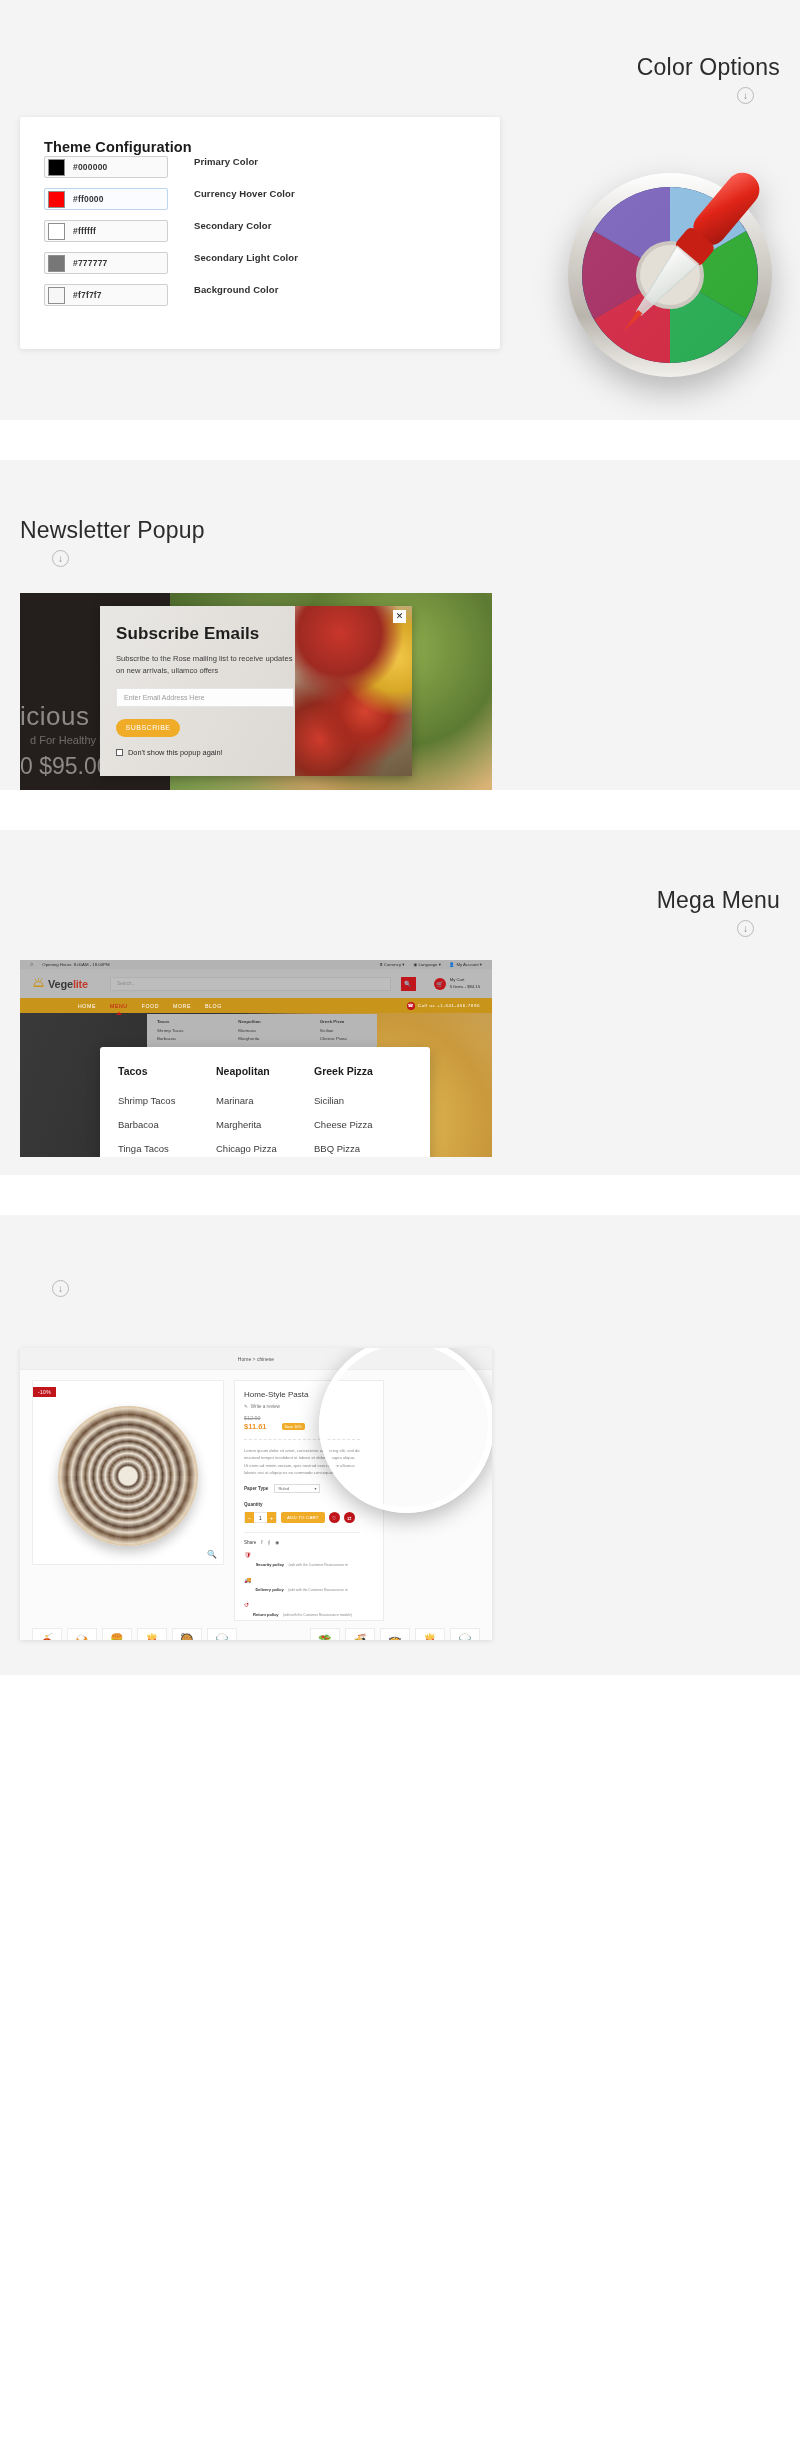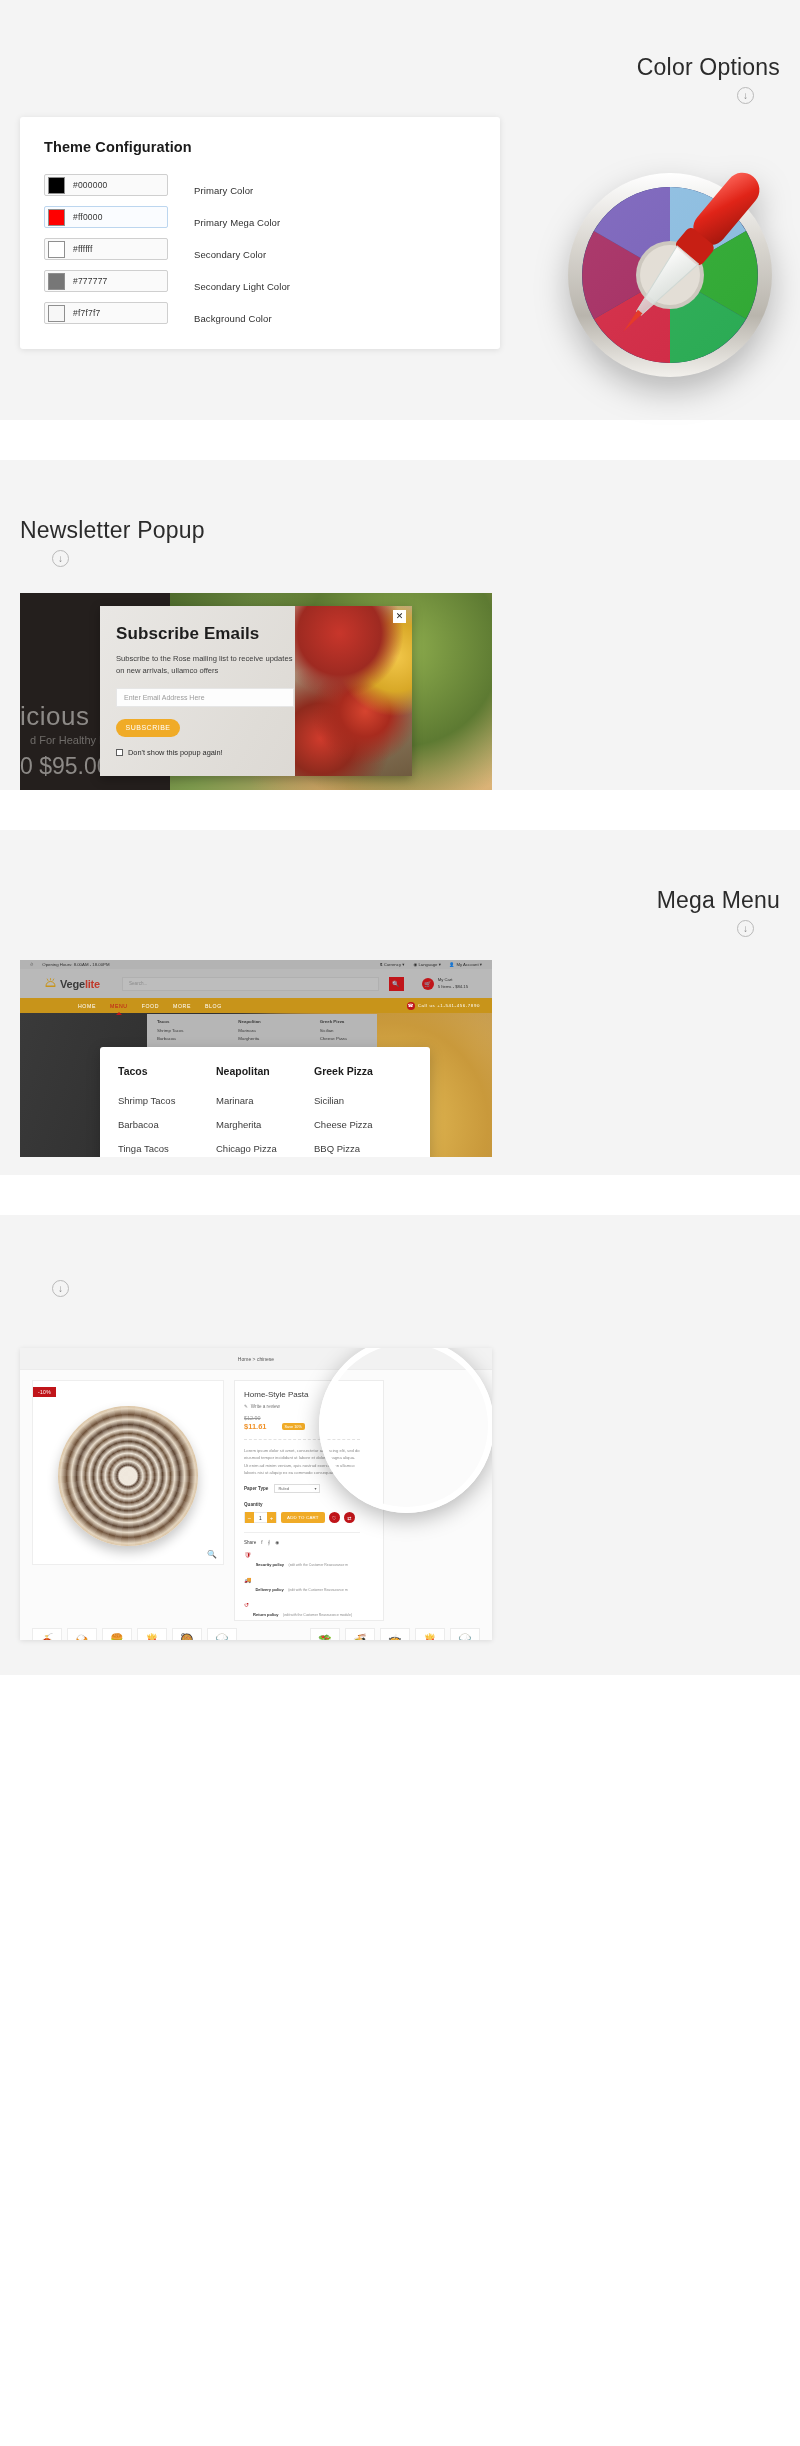--- a/index.html
+++ b/index.html
@@ -51,26 +51,27 @@
     background: #fff;
     border-radius: 3px;
     box-shadow: 0 1px 6px rgba(0,0,0,.10);
     padding: 22px 24px;
     z-index: 1;
   }
   .card-title {
     font-size: 14.5px;
     font-weight: bold;
     color: #1b1b1b;
-    margin-bottom: 19px;
+    margin-bottom: 1px;
     letter-spacing: .1px;
   }
   .color-row {
-    display: flex; align-items: flex-end;
+    display: flex; align-items: flex-start;
     margin-bottom: 10px;
+    font-weight: bold;
   }
   .color-input {
     width: 124px; height: 22px;
     border: 1px solid #cfcfcf;
     border-radius: 2px;
     background: #fafafa;
     display: flex; align-items: center;
     padding: 0 3px;
   }
   .color-input.focus { border-color: #bcd6ef; background:#fafcff; }
@@ -191,21 +192,21 @@
   }
   .mega-topbar {
     height: 9px; background:#b3b3b3;
     display:flex; align-items:center; justify-content:space-between;
     padding: 0 10px;
     font-size: 4.3px; color:#2f2f2f;
   }
   .mega-topbar .grp { display:flex; gap:9px; align-items:center; }
   .mega-header {
     height: 29px; background:#b9b9b9;
-    display:flex; align-items:center; padding: 0 24px; gap: 10px;
+    display:flex; align-items:center; padding: 0 12px; gap: 10px;
   }
   .logo { display:flex; align-items:center; gap:3px; }
   .logo-mark { width: 13px; height: 11px; position:relative; }
   .logo-text { font-size: 11px; font-weight: bold; color:#3a3a3a; letter-spacing:-.2px;}
   .logo-text i { color:#c0392b; font-style: normal; }
   .searchbox {
     flex: 1; height: 14px; background:#bdbdbd; border:1px solid #b0b0b0;
     display:flex; align-items:center; padding-left:6px; font-size:4.6px; color:#8c8c8c;
     margin-left: 12px;
   }
@@ -377,21 +378,21 @@
           <span class="hexval">#000000</span>
         </div>
         <div class="color-label">Primary Color</div>
       </div>
 
       <div class="color-row">
         <div class="color-input focus">
           <span class="swatch" style="background:#ff0000"></span>
           <span class="hexval">#ff0000</span>
         </div>
-        <div class="color-label">Primary Mega Color</div>
+        <div class="color-label">Currency Hover Color</div>
       </div>
 
       <div class="color-row">
         <div class="color-input">
           <span class="swatch" style="background:#ffffff"></span>
           <span class="hexval">#ffffff</span>
         </div>
         <div class="color-label">Secondary Color</div>
       </div>
 

